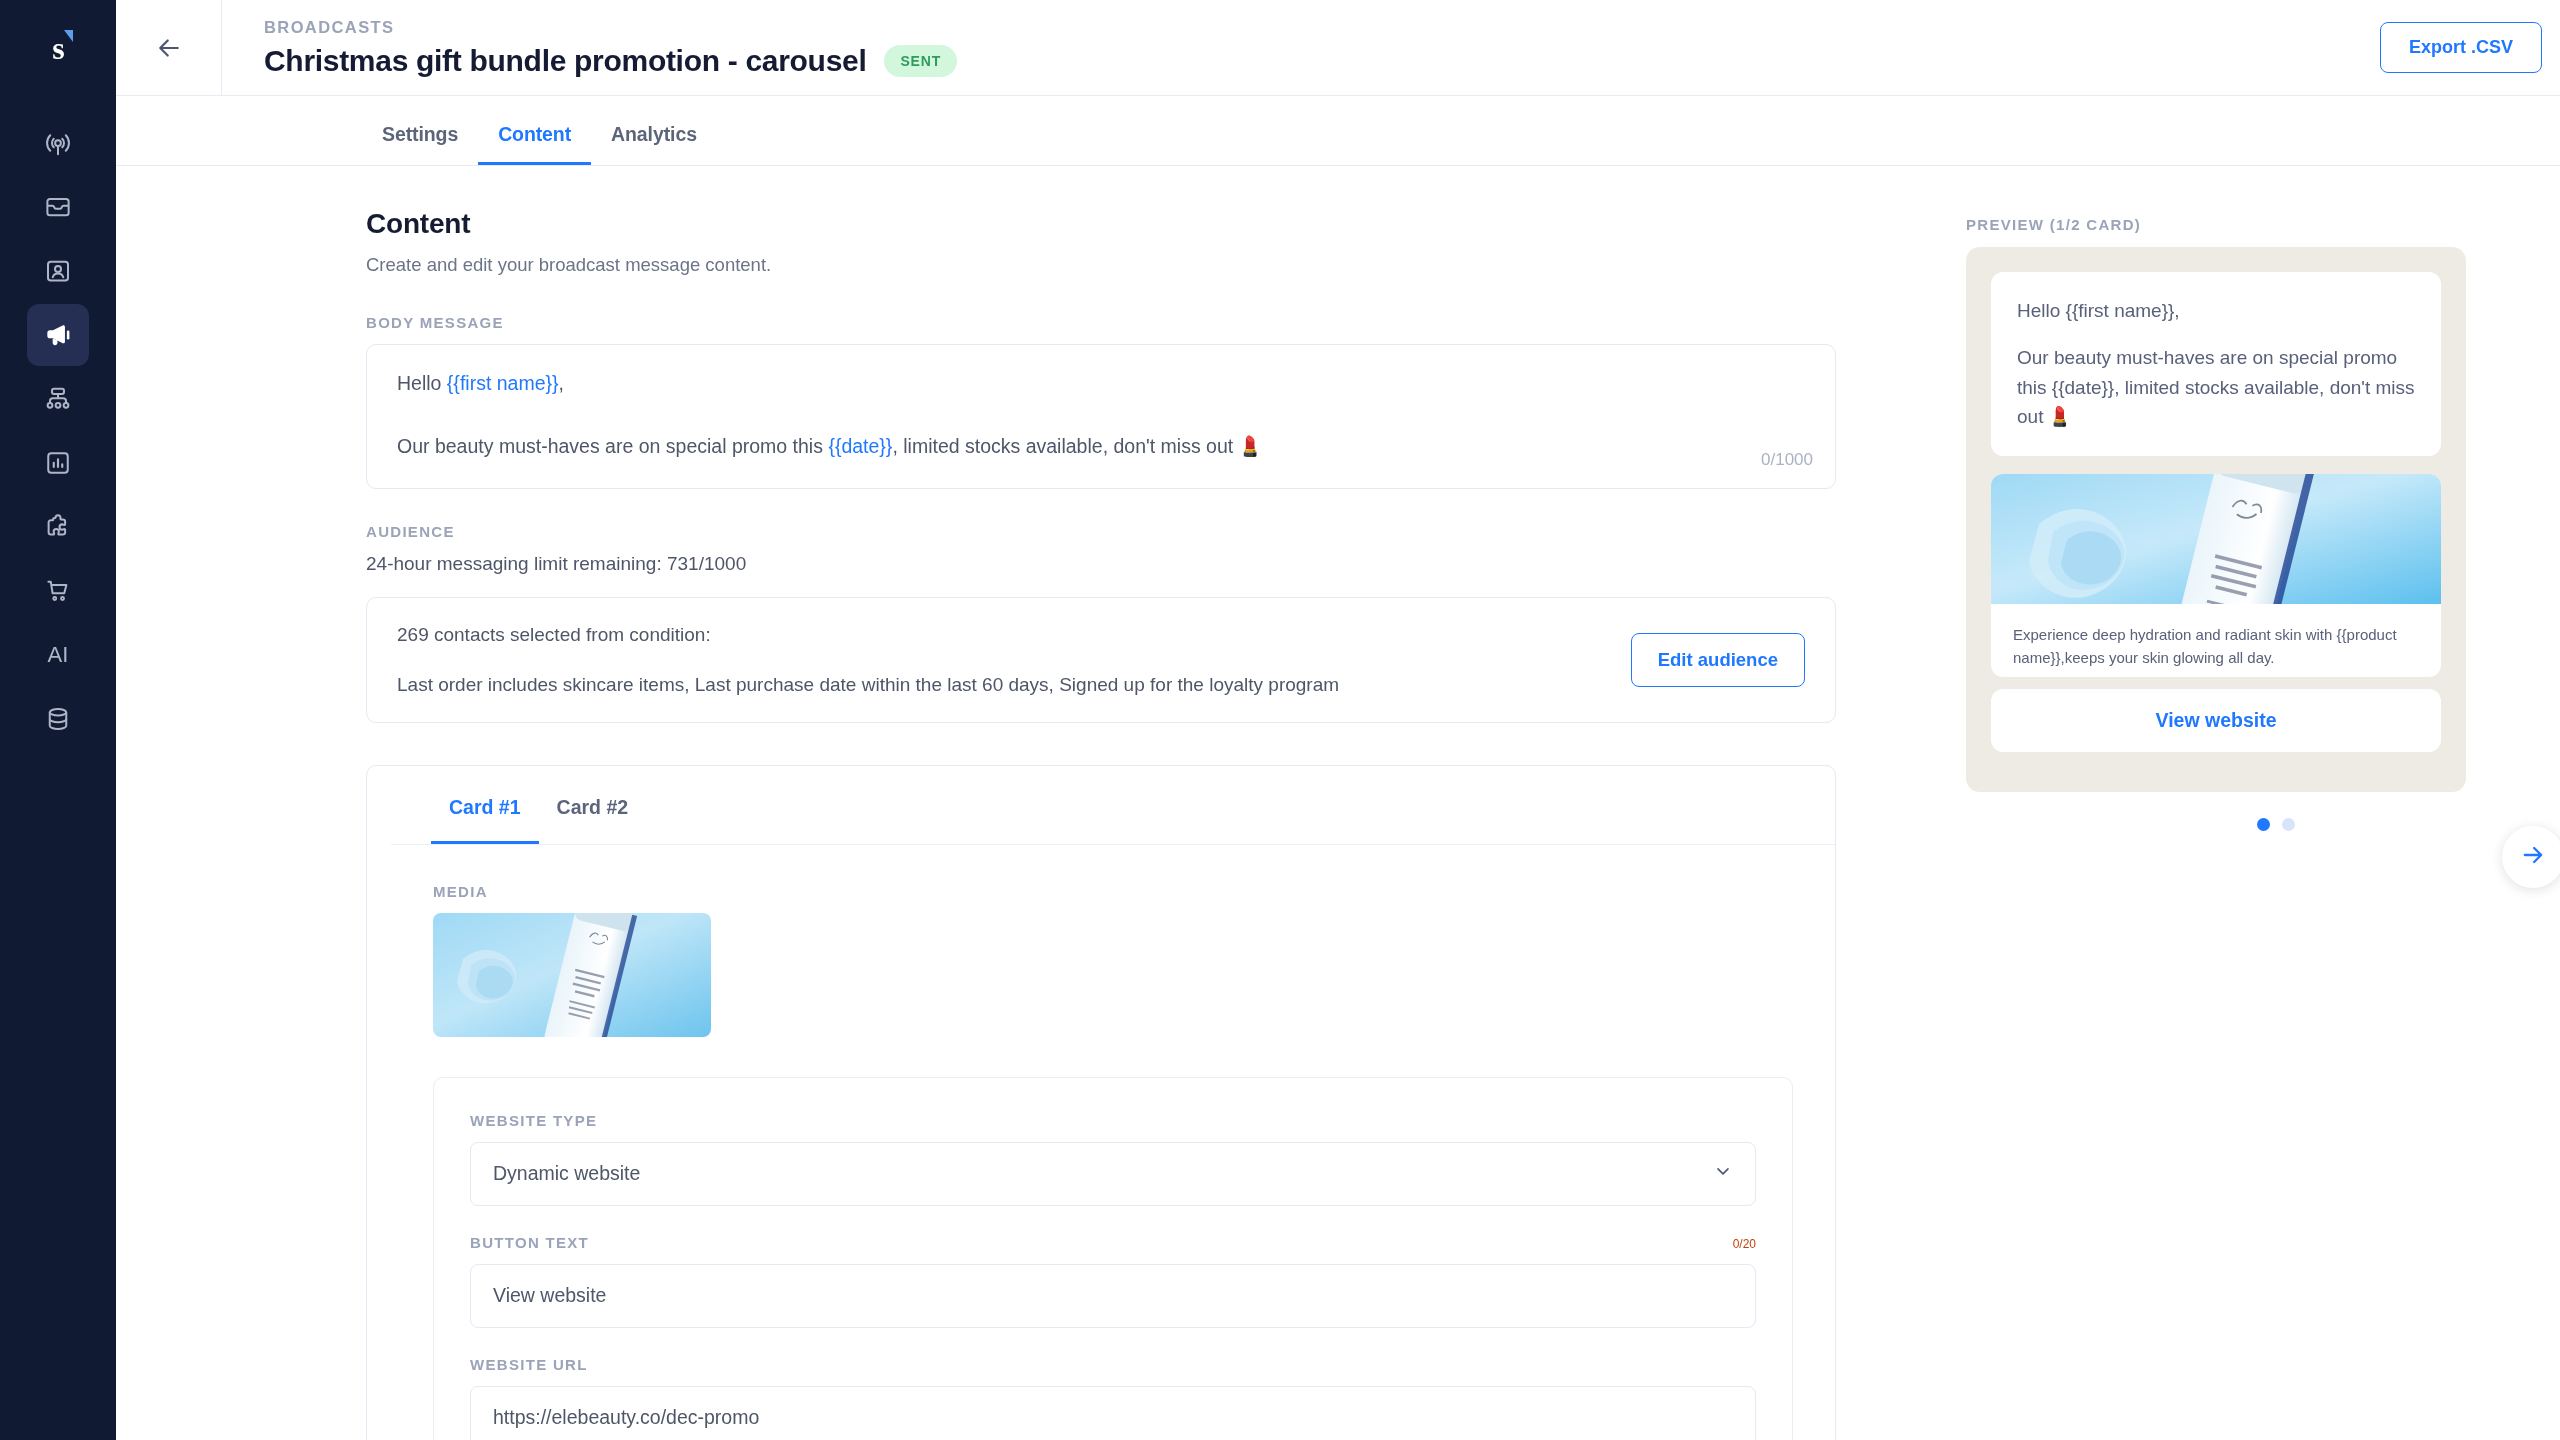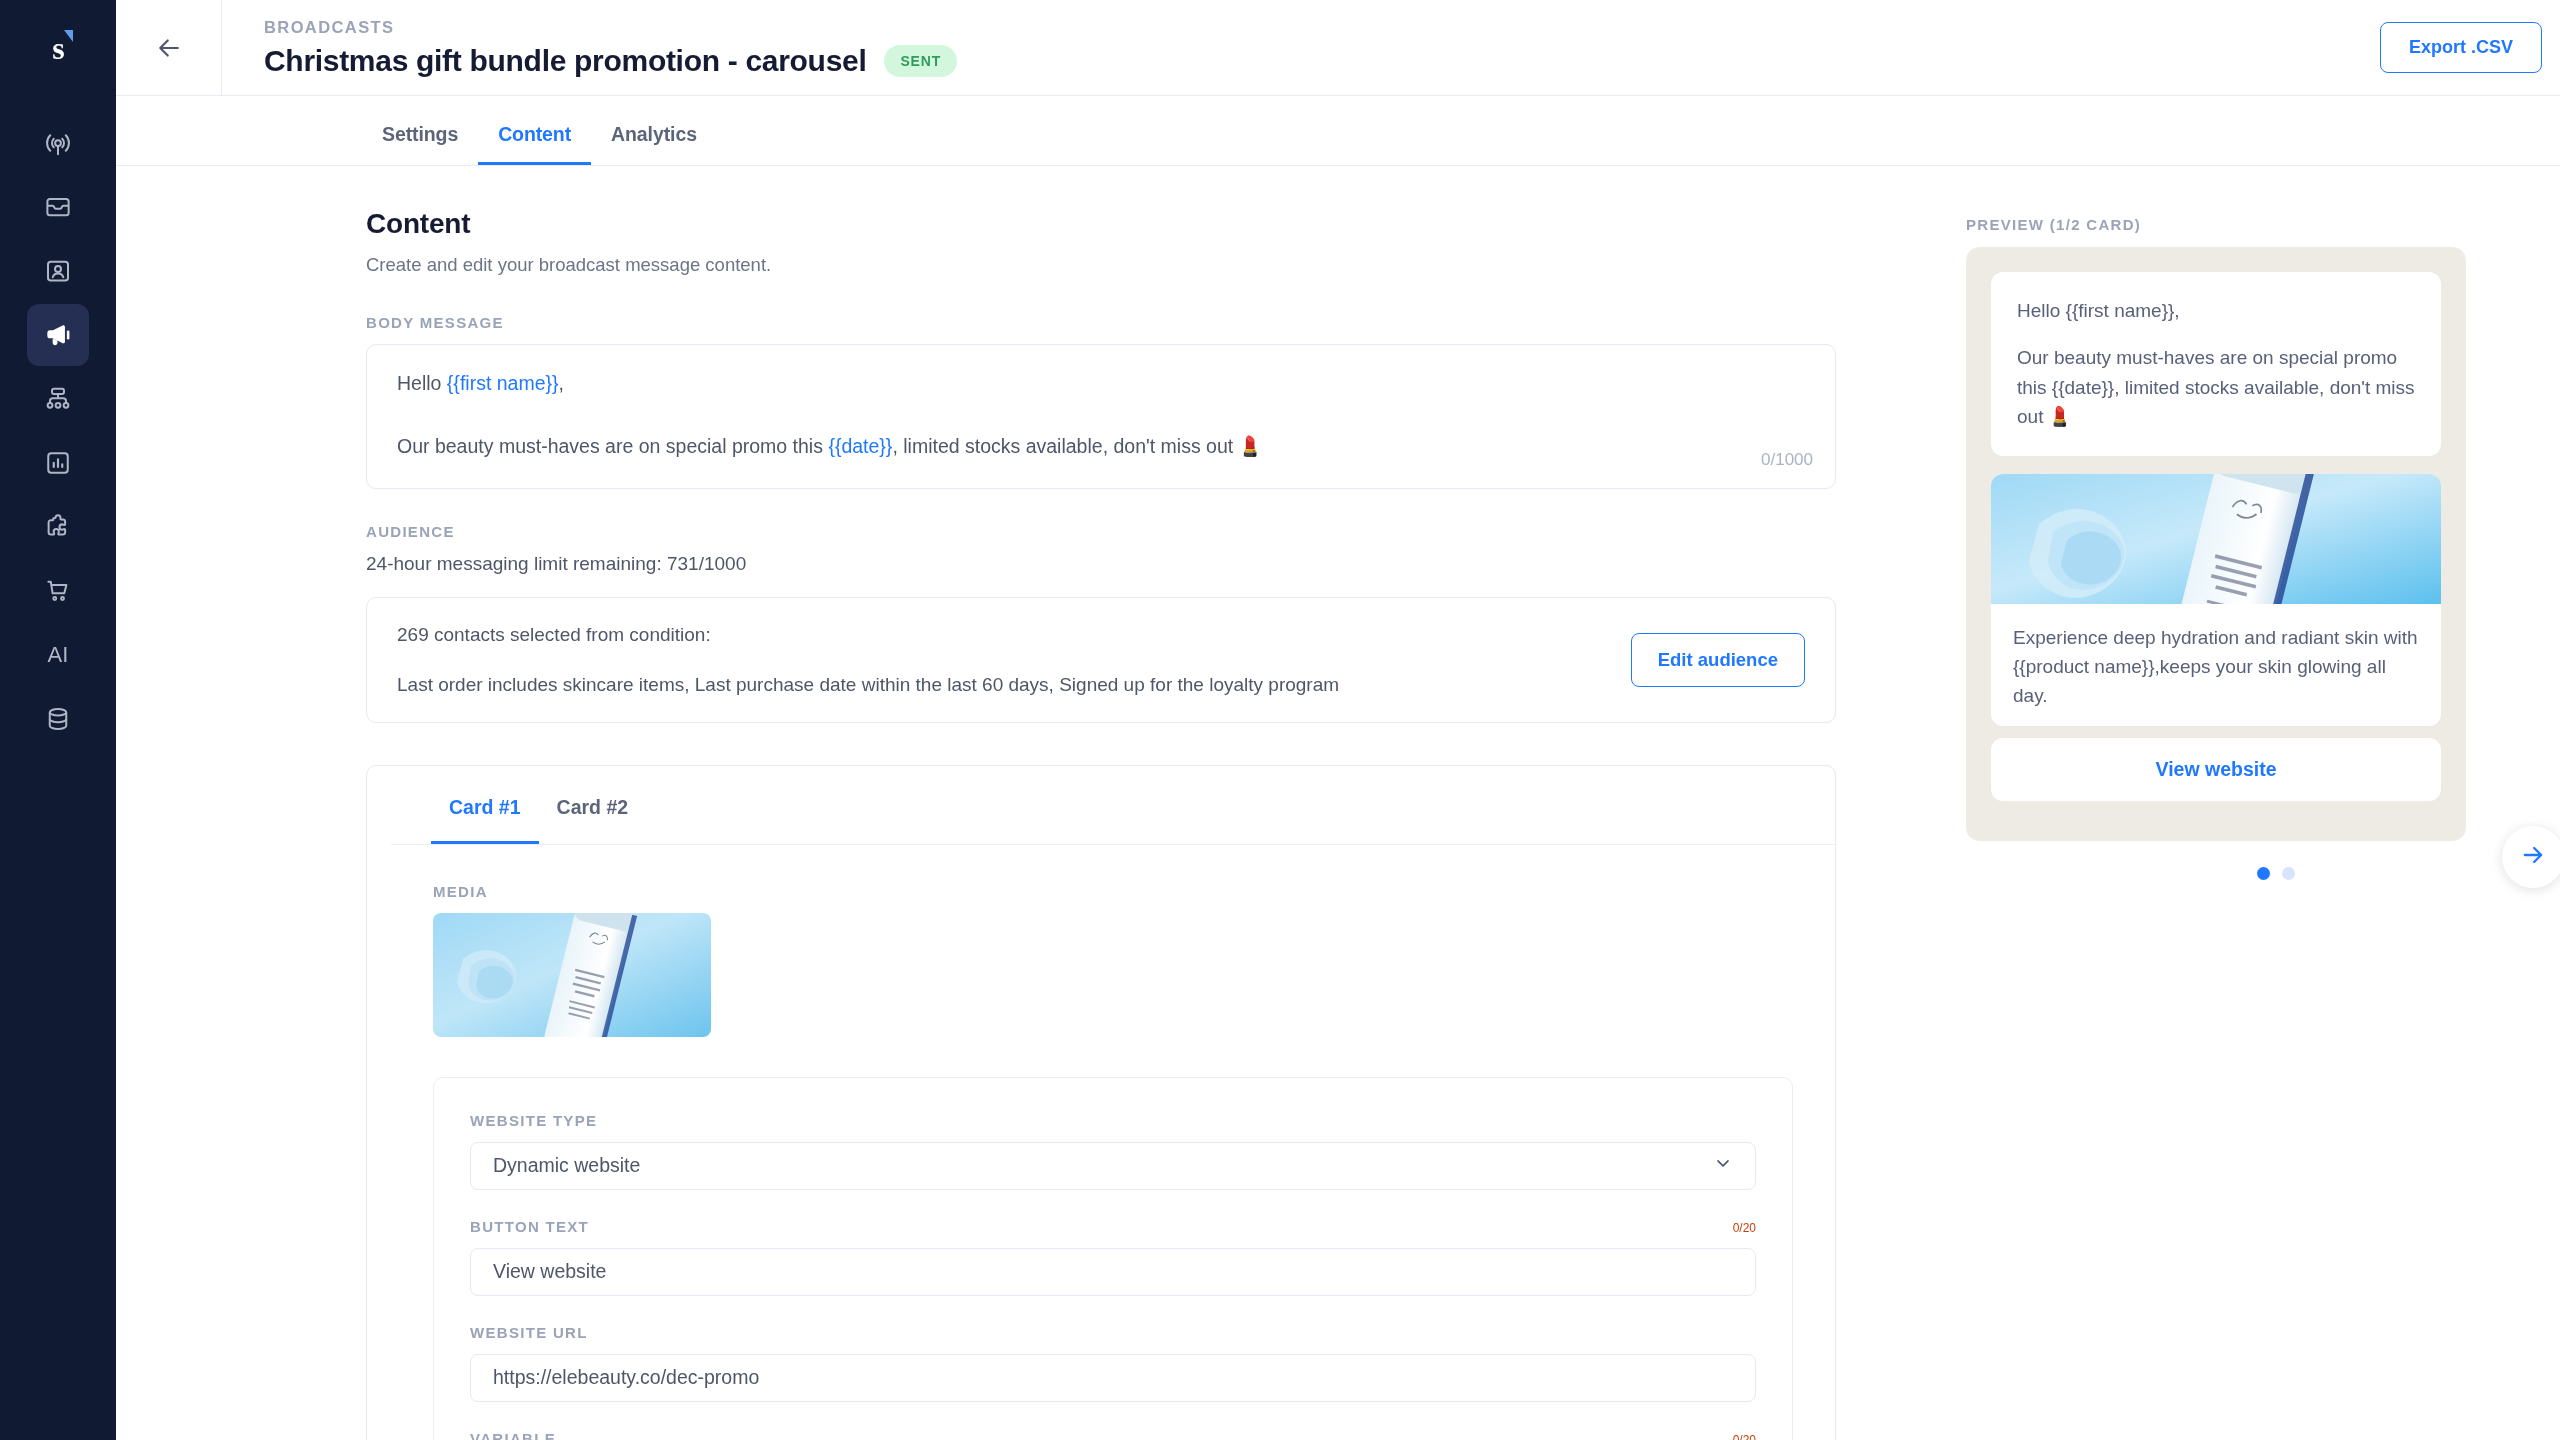--- a/index.html
+++ b/index.html
@@ -164,21 +164,21 @@
     border: 1.5px solid #e9edf4; border-radius: 10px;
     margin-top: 40px; padding: 34px 36px 40px 36px;
     display: grid; grid-template-columns: 1fr; gap: 28px 62px;
   }
   .form-group { display: flex; flex-direction: column; }
   .fg-head { display: flex; align-items: baseline; justify-content: space-between; margin-bottom: 13px; }
   .fg-label { font-size: 15px; letter-spacing: 1.3px; font-weight: 700; color: #9aa3b8; text-transform: uppercase; }
   .fg-count { font-size: 12px; color: #c2410c; }
   .input {
     border: 1.5px solid #e4e9f2; border-radius: 8px;
-    height: 48px; display: flex; align-items: center;
+    height: 64px; display: flex; align-items: center;
     padding: 0 22px; font-size: 19.5px; color: #4e5668;
     background: #fff; position: relative;
   }
   .input .sel-val { flex: 1; }
   .chev { margin-left: auto; }
   .xvar { color: #9aa3b8; font-size: 19px; font-style: italic; }
 
   
   .right-col {
     width: 620px; flex: 0 0 620px; padding-top: 50px;
@@ -195,22 +195,22 @@
   .bubble {
     background: #fff; border-radius: 12px;
     padding: 24px 26px;
     font-size: 19px; line-height: 1.55; color: #59607a;
     font-family: "Liberation Sans", sans-serif;
   }
   .bubble.msg { margin-bottom: 18px; }
   .carousel-card { background: #fff; border-radius: 12px; overflow: hidden; }
   .carousel-img { width: 100%; height: 130px; }
   .carousel-text {
-    padding: 20px 22px 16px 22px;
-    font-size: 19px; line-height: 1.52; color: #59607a;
+    padding: 20px 22px 8px 22px;
+    font-size: 15px; line-height: 1.52; color: #59607a;
   }
   .carousel-btn {
     background: #fff; border-radius: 12px; margin-top: 12px;
     text-align: center; padding: 20px 0;
     color: #1f78ff; font-weight: 700; font-size: 19.5px;
     cursor: pointer;
   }
   .dots { display: flex; gap: 12px; justify-content: center; margin-top: 26px; }
   .dot { width: 13px; height: 13px; border-radius: 50%; background: #d7e4fb; }
   .dot.active { background: #1f78ff; }

